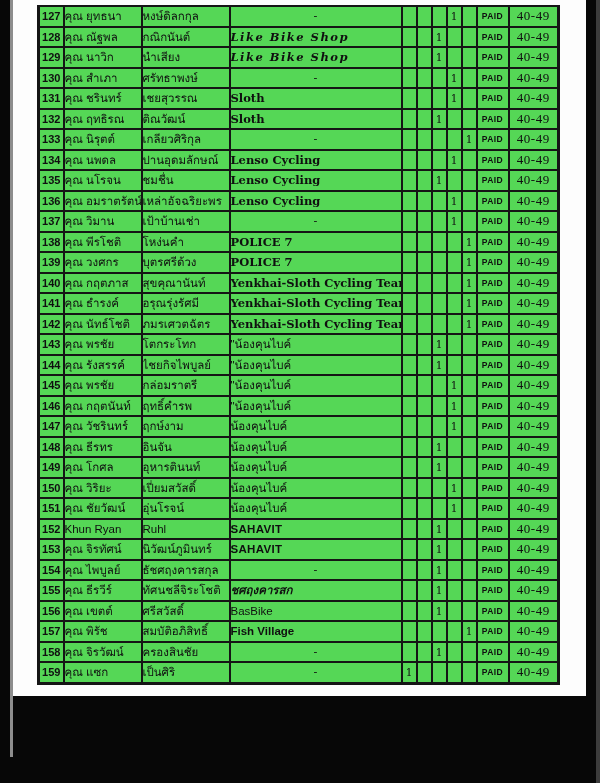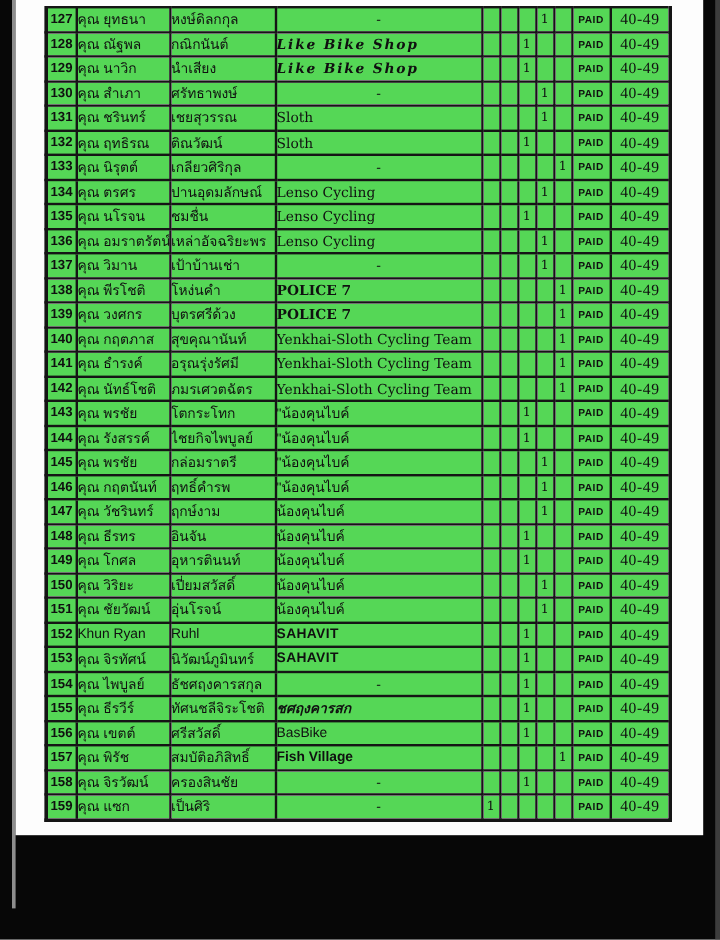--- a/index.html
+++ b/index.html
@@ -22,21 +22,21 @@
     white-space:nowrap;overflow:hidden;vertical-align:middle;
   }
   td.c-num{text-align:center;font-size:11px;font-weight:bold;}
   td.c-first,td.c-last{font-size:11.5px;padding-left:5px;}
   td.c-team{font-size:11.5px;padding-left:5px;}
   td.c-mark{text-align:center;font-size:10.5px;font-family:"DejaVu Serif",serif;}
   td.c-paid{text-align:center;font-size:8.5px;font-weight:bold;letter-spacing:0.4px;}
   td.c-age{text-align:center;font-size:13px;font-family:Liberation Serif, serif;letter-spacing:0.5px;margin-top:43px;}
   
   .ts-dash{text-align:center;padding-left:0;font-family:"DejaVu Serif",serif;}
-  .ts-serif{font-family:"DejaVu Serif",serif;font-weight:normal;font-size:12px;}
+  .ts-serif{font-family:"DejaVu Serif",serif;font-weight:bold;font-size:12px;}
   .ts-police{font-family:"DejaVu Serif",serif;font-weight:bold;font-size:12.5px;}
   .ts-script{font-family:"DejaVu Serif",serif;font-style:italic;font-weight:bold;font-size:12px;letter-spacing:1.5px;}
   .ts-sans{font-weight:bold;font-size:10px;letter-spacing:0.3px;}
   .ts-thai{font-size:12px;}
   .ts-thai-italic{font-weight:bold;font-style:italic;font-size:12px;}
   .ts-basbike{color:#6f9e58;font-size:12px;margin-left:40px;}
   .ts-fish{font-weight:bold;font-size:12px;}
   .watermark{
     position:absolute;right:6px;top:752px;
     color:#f4f4f4;font-size:15px;
@@ -152,21 +152,21 @@
     <td class="c-mark"></td>
     <td class="c-mark"></td>
     <td class="c-mark"></td>
     <td class="c-mark"></td>
     <td class="c-mark">1</td>
     <td class="c-paid">PAID</td>
     <td class="c-age">40-49</td>
   </tr>
         <tr>
     <td class="c-num">134</td>
-    <td class="c-first">คุณ ตรศร</td>
+    <td class="c-first">คุณ นพดล</td>
     <td class="c-last">ปานอุดมลักษณ์</td>
     <td class="c-team ts-serif">Lenso Cycling</td>
     <td class="c-mark"></td>
     <td class="c-mark"></td>
     <td class="c-mark"></td>
     <td class="c-mark">1</td>
     <td class="c-mark"></td>
     <td class="c-paid">PAID</td>
     <td class="c-age">40-49</td>
   </tr>

